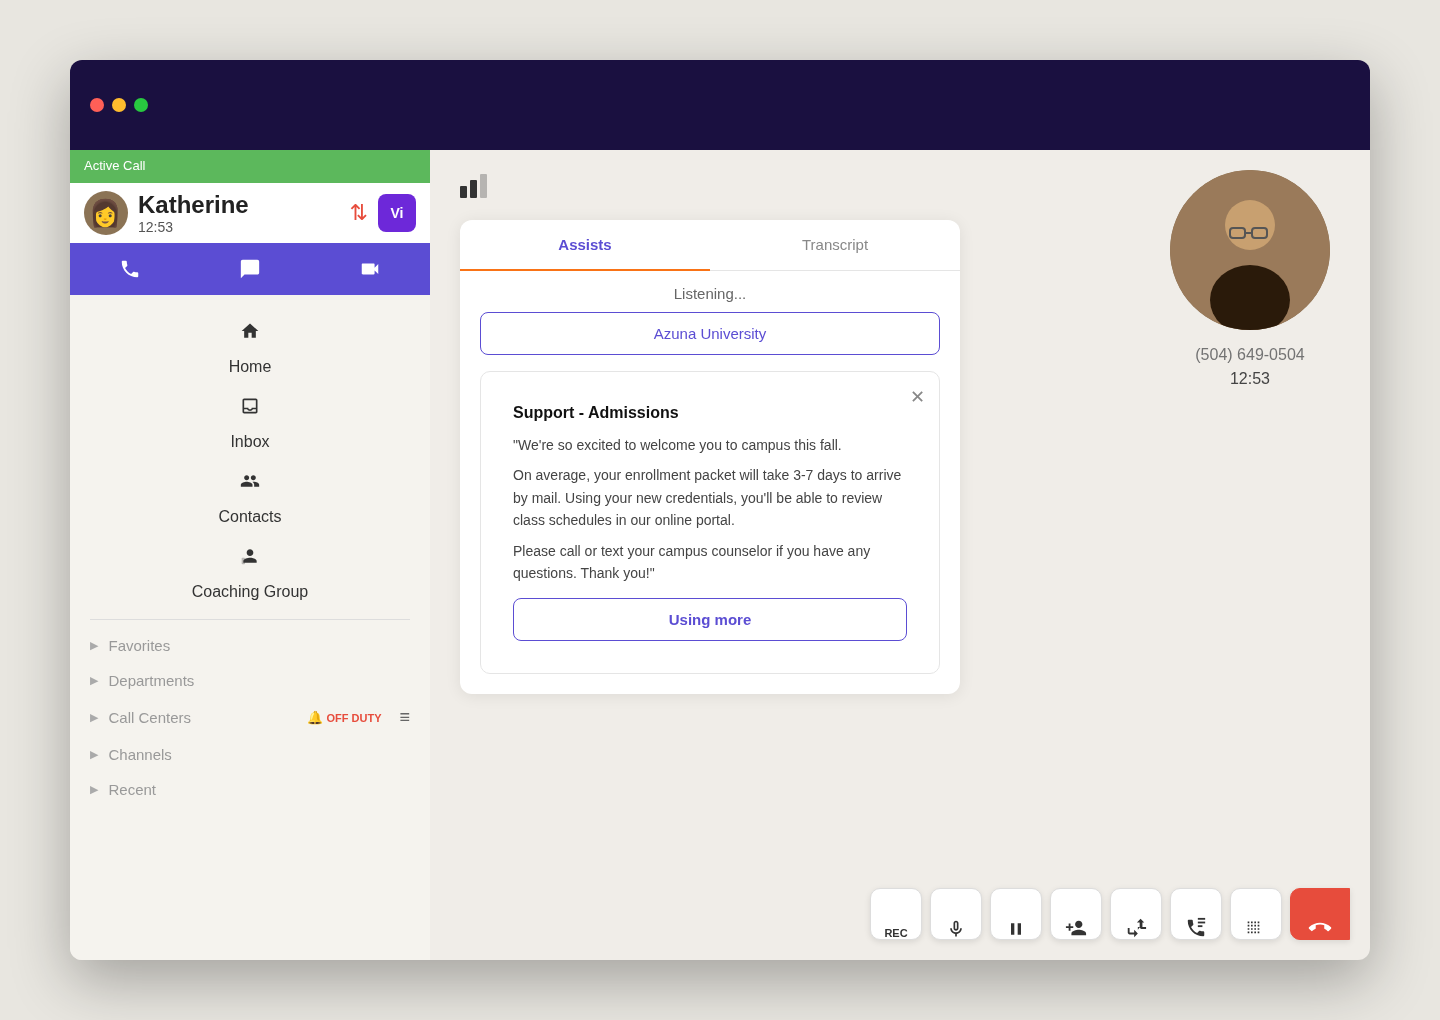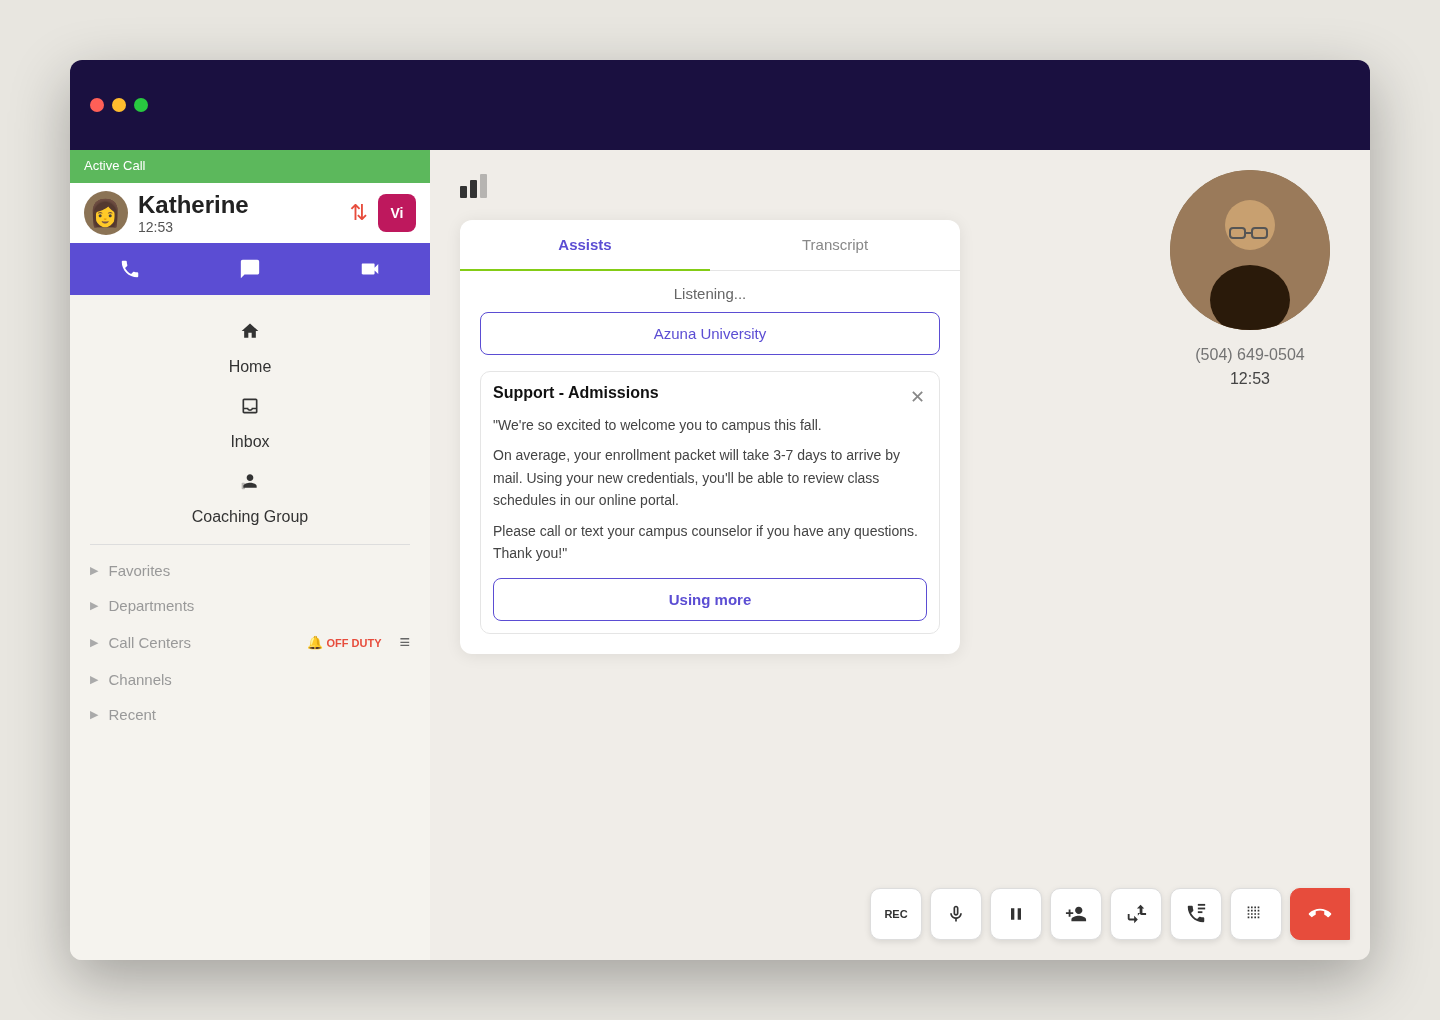--- a/index.html
+++ b/index.html
@@ -122,21 +122,21 @@
     }
 
     .swap-icon {
       color: #e74c3c;
       font-size: 22px;
     }
 
     .vi-badge {
       width: 38px;
       height: 38px;
-      background: #be185d;
+      background: #6d28d9;
       border-radius: 8px;
       display: flex;
       align-items: center;
       justify-content: center;
       color: white;
       font-size: 14px;
       font-weight: 700;
     }
 
     .call-actions {
@@ -254,21 +254,21 @@
       flex: 1;
       text-align: center;
       padding: 16px 0;
       font-size: 15px;
       cursor: pointer;
       color: #888;
     }
 
     .tab.active {
       color: #5b4dd3;
-      border-bottom: 2px solid #84cc16;
+      border-bottom: 2px solid #f97316;
       font-weight: 600;
       margin-bottom: -1px;
     }
 
     .listening-text {
       text-align: center;
       color: #666;
       font-size: 15px;
       padding: 14px 0 10px;
     }
@@ -281,21 +281,21 @@
       text-align: center;
       color: #5b4dd3;
       font-size: 15px;
       font-weight: 500;
     }
 
     .support-card {
       margin: 0 20px 20px;
       border: 1px solid #e5e5e5;
       border-radius: 10px;
-      padding: 12px;
+      padding: 32px;
       position: relative;
     }
 
     .support-title {
       font-size: 16px;
       font-weight: 700;
       color: #111;
       margin-bottom: 12px;
     }
 
@@ -382,21 +382,21 @@
       align-items: center;
     }
 
     .toolbar-btn {
       width: 52px;
       height: 52px;
       border-radius: 10px;
       border: 1.5px solid #ddd;
       background: white;
       display: flex;
-      align-items: center;
+      align-items: flex-end;
       justify-content: center;
       cursor: pointer;
       font-size: 18px;
       color: #333;
       box-shadow: 0 2px 6px rgba(0,0,0,0.1);
     }
 
     .toolbar-btn.rec {
       font-size: 11px;
       font-weight: 700;
@@ -478,20 +478,28 @@
           <span class="nav-icon">
             <svg width="20" height="20" viewBox="0 0 24 24" fill="#333">
                 <path d="M19 3H5c-1.1 0-2 .9-2 2v14c0 1.1.9 2 2 2h14c1.1 0 2-.9 2-2V5c0-1.1-.9-2-2-2zm0 16H5v-3h3.56c.69 1.19 1.97 2 3.45 2s2.75-.81 3.45-2H19v3zm0-5h-4.99c0 1.1-.9 2-2.01 2s-2.01-.9-2.01-2H5V5h14v9z"></path>
               </svg>
           </span>
           <span>Inbox</span>
         </div>
         <div class="nav-item">
           <span class="nav-icon">
             <svg width="20" height="20" viewBox="0 0 24 24" fill="#333">
+                <path d="M16 11c1.66 0 2.99-1.34 2.99-3S17.66 5 16 5c-1.66 0-3 1.34-3 3s1.34 3 3 3zm-8 0c1.66 0 2.99-1.34 2.99-3S9.66 5 8 5C6.34 5 5 6.34 5 8s1.34 3 3 3zm0 2c-2.33 0-7 1.17-7 3.5V19h14v-2.5c0-2.33-4.67-3.5-7-3.5zm8 0c-.29 0-.62.02-.97.05 1.16.84 1.97 1.97 1.97 3.45V19h6v-2.5c0-2.33-4.67-3.5-7-3.5z"></path>
+              </svg>
+          </span>
+          <span>Contacts</span>
+        </div>
+        <div class="nav-item">
+          <span class="nav-icon">
+            <svg width="20" height="20" viewBox="0 0 24 24" fill="#333">
                 <path d="M12 12c2.21 0 4-1.79 4-4s-1.79-4-4-4-4 1.79-4 4 1.79 4 4 4zm0 2c-2.67 0-8 1.34-8 4v2h16v-2c0-2.66-5.33-4-8-4z"></path>
                 <rect x="2" y="14" width="4" height="8" rx="1" fill="#333" opacity="0.3"></rect>
               </svg>
           </span>
           <span>Coaching Group</span>
         </div>
 
         <div class="nav-divider"></div>
 
         <div class="nav-item-collapsed">

